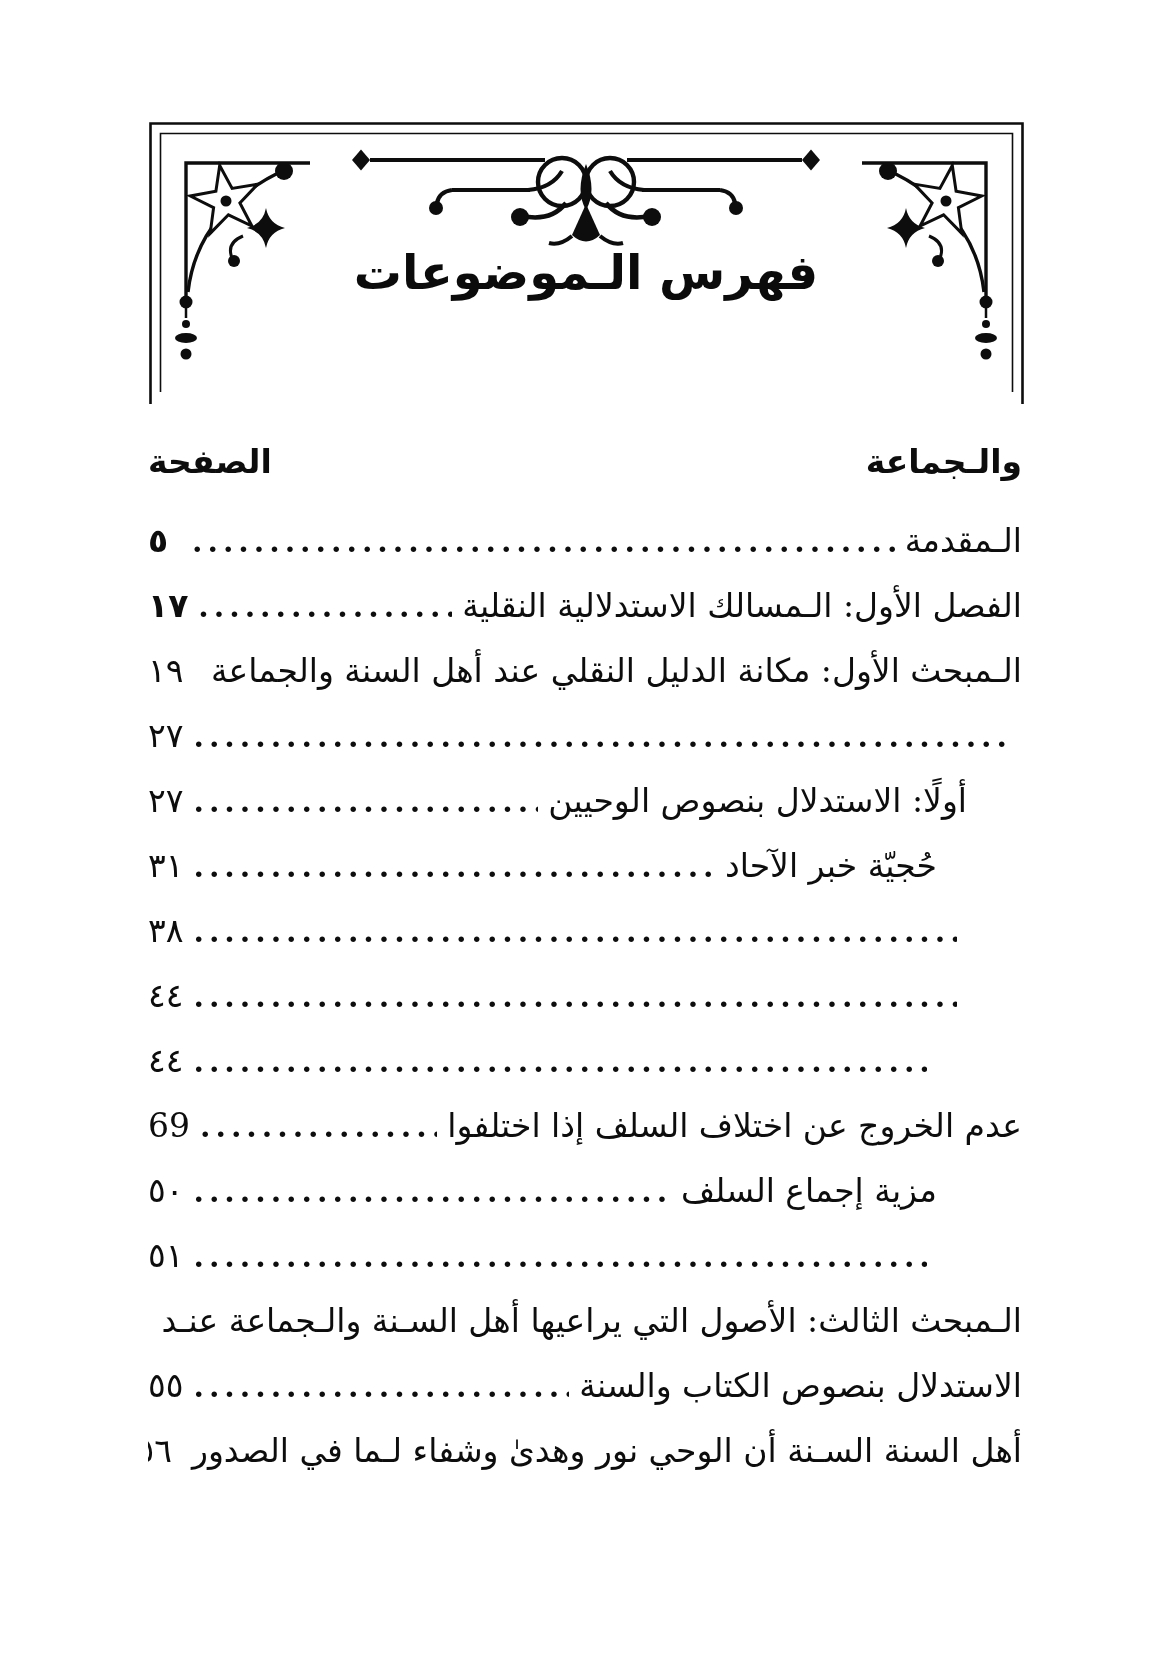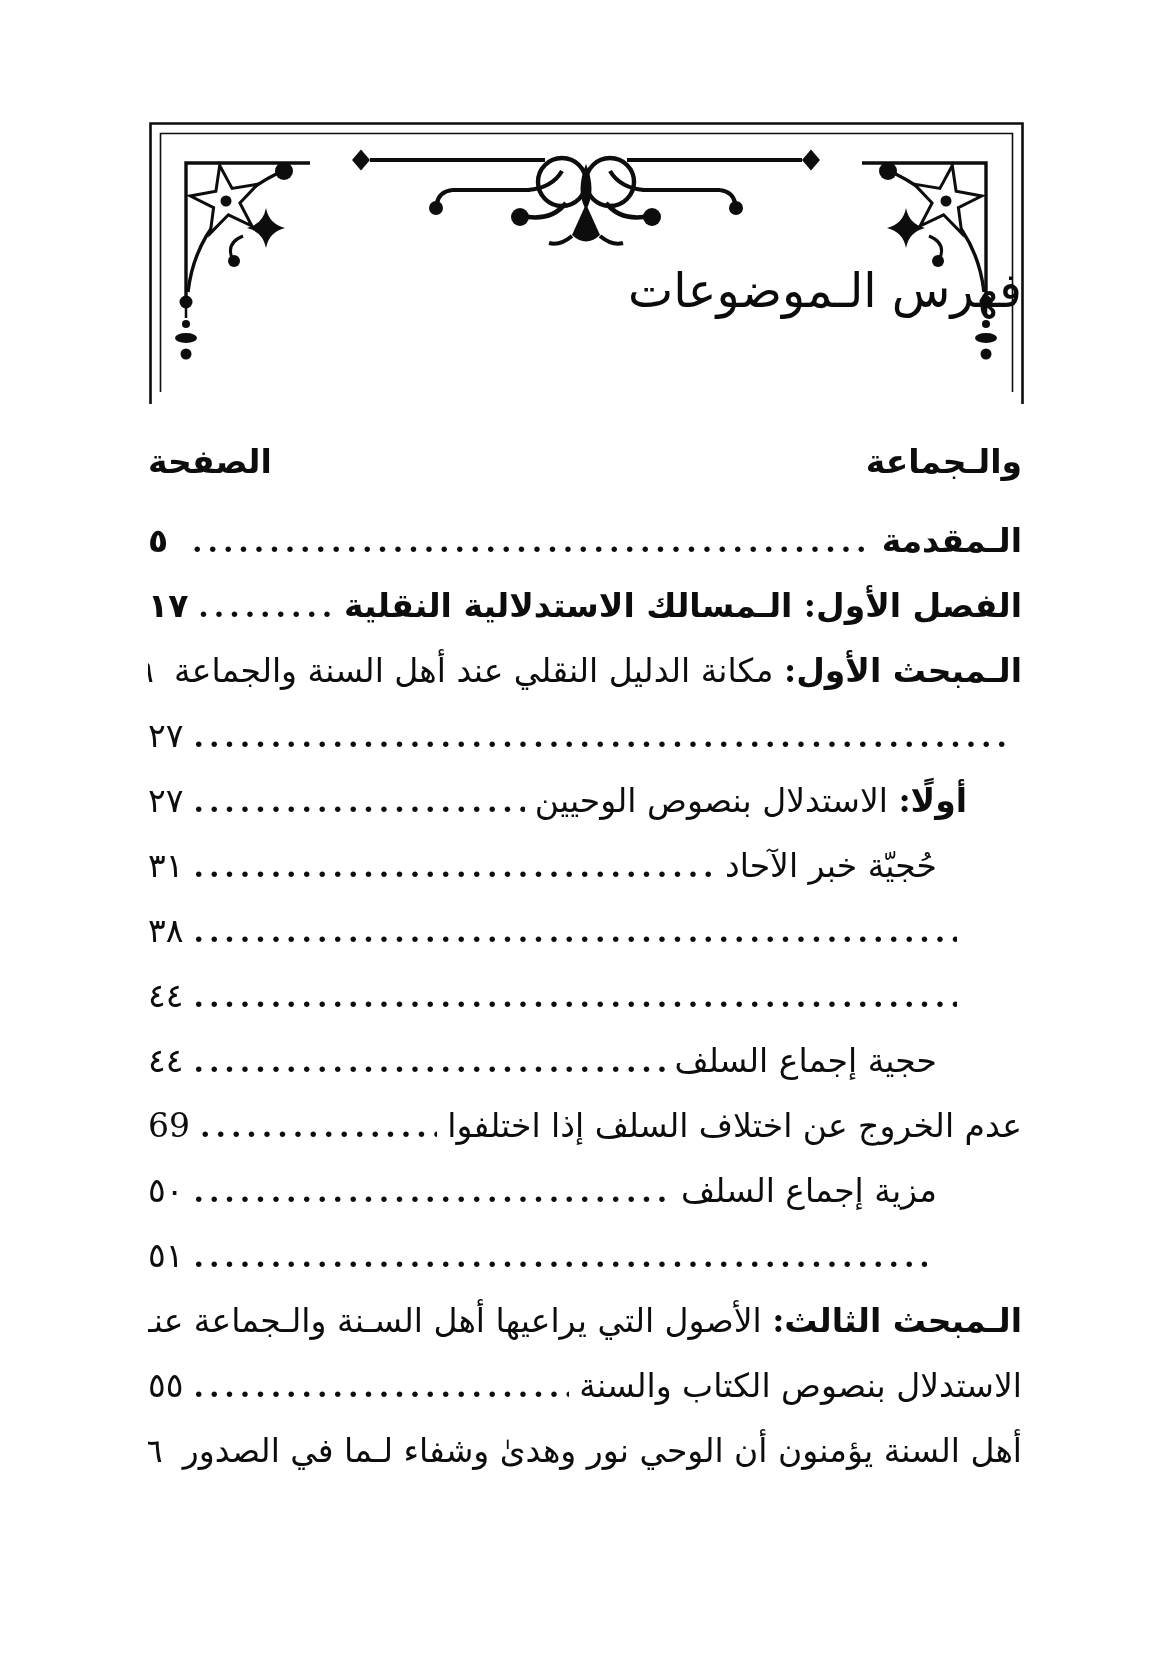--- a/index.html
+++ b/index.html
@@ -8,42 +8,42 @@
     background:#ffffff;
     color:#0d0d0d;
     font-family:"DejaVu Serif","DejaVu Sans",serif;
     overflow:hidden;
     position:relative;
   }
   
   .header-frame{position:relative;width:1166px;height:412px;}
   .header-frame svg{position:absolute;left:0;top:0;}
   .page-title{
-    position:absolute;left:150px;width:872px;top:262px;
-    margin:0;text-align:right;
-    font-size:48px;font-weight:normal;color:#0b0b0b;
+    position:absolute;left:150px;width:872px;top:244px;
+    margin:0;text-align:center;
+    font-size:48px;font-weight:bold;color:#0b0b0b;
     letter-spacing:1px;
   }
   
   .toc{
     direction:rtl;
     margin:30px 144px 0 148px; 
     font-size:33px;
   }
   .toc-head{
     display:flex;justify-content:space-between;align-items:baseline;
     height:66px;font-weight:bold;font-size:33px;
   }
   .row{
     display:flex;align-items:baseline;
     height:65px;line-height:65px;
     overflow:hidden;
   }
   .entry{white-space:nowrap;flex:0 0 auto;}
-  .lbl{font-weight:bold;}
+  .lbl{font-weight:normal;}
   .bold-row .entry,.bold-row .pg{font-weight:bold;}
   .leader{
     flex:1 1 auto;min-width:0;overflow:hidden;white-space:nowrap;
     direction:ltr;text-align:left;
     margin:0 10px;
     font-weight:bold;font-size:30px;letter-spacing:5px;
   }
   .pg{flex:0 0 auto;white-space:nowrap;min-width:34px;text-align:left;}
   .indent0{padding-right:0;}
   .indent1{padding-right:55px;}
@@ -140,21 +140,20 @@
     </div>
         <div class="row indent1">
       <span class="leader">................................................................................</span>
       <span class="pg">٣٨</span>
     </div>
         <div class="row indent1">
       <span class="leader">................................................................................</span>
       <span class="pg">٤٤</span>
     </div>
         <div class="row indent2">
-      <span class="entry"><b class="lbl"></b><span class="txt">حجية إجماع السلف</span></span>
       <span class="leader">................................................................................</span>
       <span class="pg">٤٤</span>
     </div>
         <div class="row indent0">
       <span class="entry"><b class="lbl"></b><span class="txt">عدم الخروج عن اختلاف السلف إذا اختلفوا</span></span>
       <span class="leader">................................................................................</span>
       <span class="pg">69</span>
     </div>
         <div class="row indent2">
       <span class="entry"><b class="lbl"></b><span class="txt">مزية إجماع السلف</span></span>
@@ -169,20 +168,20 @@
       <span class="entry"><b class="lbl">الـمبحث الثالث:</b><span class="txt"> الأصول التي يراعيها أهل السـنة والـجماعة عنـد</span></span>
       <span class="leader"></span>
       <span class="pg"></span>
     </div>
         <div class="row indent0">
       <span class="entry"><b class="lbl"></b><span class="txt">الاستدلال بنصوص الكتاب والسنة</span></span>
       <span class="leader">................................................................................</span>
       <span class="pg">٥٥</span>
     </div>
         <div class="row indent0">
-      <span class="entry"><b class="lbl"></b><span class="txt">أهل السنة يؤمنون أن الوحي نور وهدىٰ وشفاء لـما في الصدور</span></span>
+      <span class="entry"><b class="lbl"></b><span class="txt">أهل السنة السـنة أن الوحي نور وهدىٰ وشفاء لـما في الصدور</span></span>
       <span class="leader"></span>
       <span class="pg">٥٦</span>
     </div>
       </div>
   </div>
 
 </div>
 
 </body></html>

